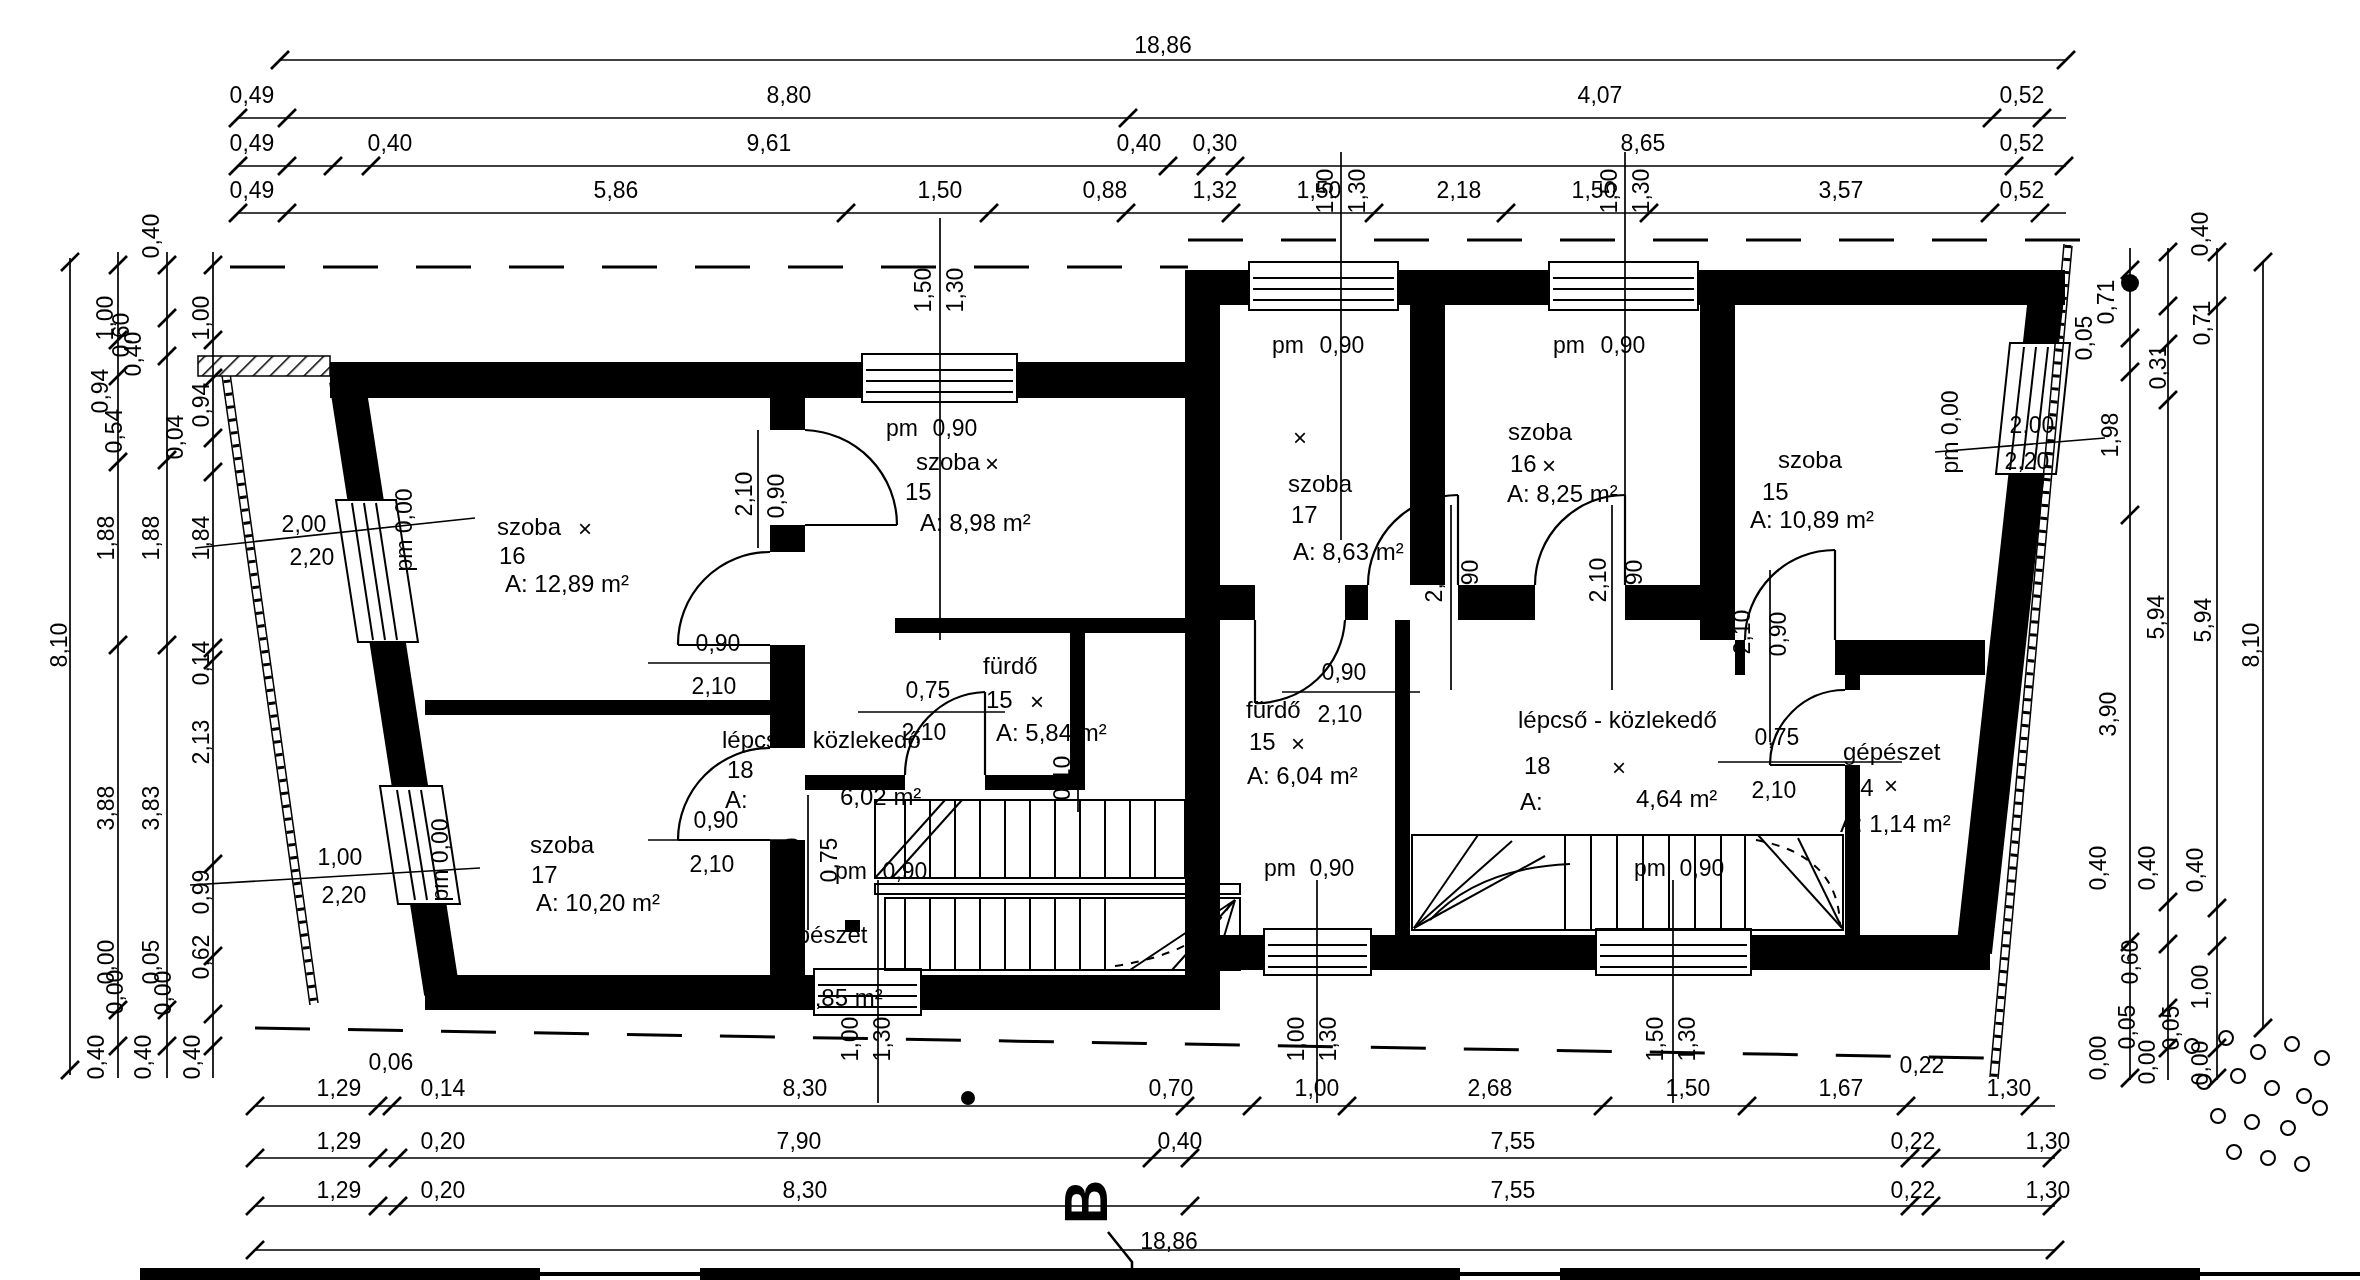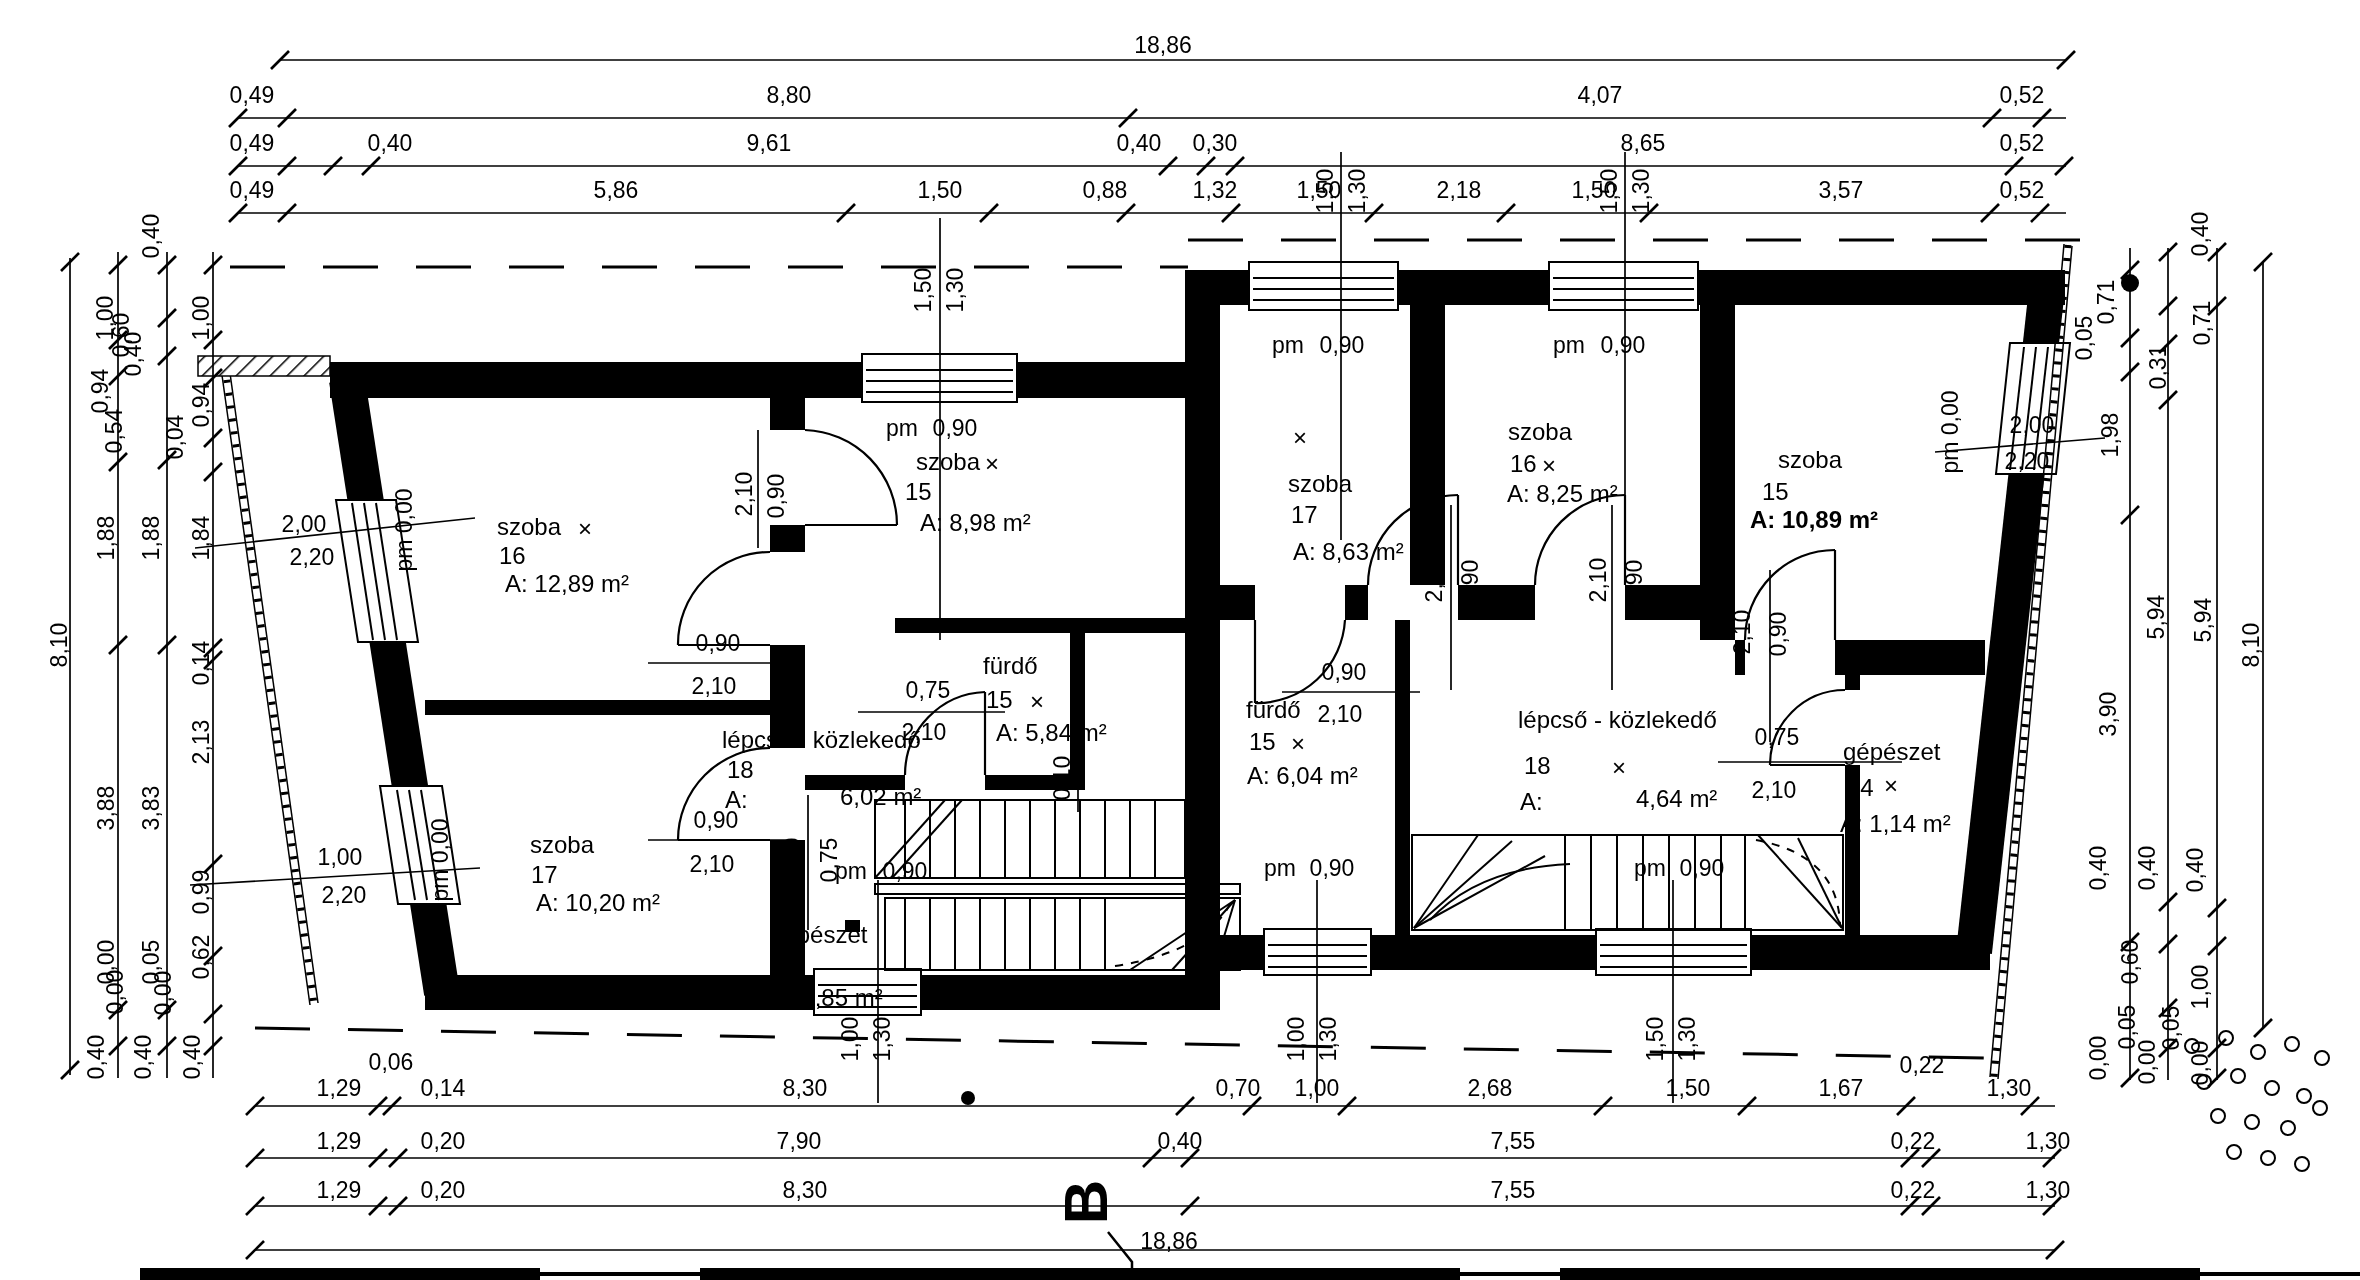--- a/index.html
+++ b/index.html
@@ -406,21 +406,21 @@
       <div class="lab la rm sm" style="left: 1293px; top: 438px;">×</div>
       <div class="lab la rm" style="left: 1288px; top: 484px;">szoba</div>
       <div class="lab la rm" style="left: 1291px; top: 515px;">17</div>
       <div class="lab la rm" style="left: 1293px; top: 552px;">A: 8,63 m²</div>
       <div class="lab la rm" style="left: 1508px; top: 432px;">szoba</div>
       <div class="lab la rm" style="left: 1510px; top: 464px;">16</div>
       <div class="lab la rm sm" style="left: 1542px; top: 466px;">×</div>
       <div class="lab la rm" style="left: 1507px; top: 494px;">A: 8,25 m²</div>
       <div class="lab la rm" style="left: 1778px; top: 460px;">szoba</div>
       <div class="lab la rm" style="left: 1762px; top: 492px;">15</div>
-      <div class="lab la rm" style="left: 1750px; top: 520px; font-weight: bold;">A: 10,89 m²</div>
+      <div class="lab la rm" style="left: 1750px; top: 520px;">A: 10,89 m²</div>
       <div class="lab la rm" style="left: 1246px; top: 710px;">fürdő</div>
       <div class="lab la rm" style="left: 1249px; top: 742px;">15</div>
       <div class="lab la rm sm" style="left: 1291px; top: 744px;">×</div>
       <div class="lab la rm" style="left: 1247px; top: 776px;">A: 6,04 m²</div>
       <div class="lab la rm" style="left: 1518px; top: 720px;">lépcső - közlekedő</div>
       <div class="lab la rm" style="left: 1524px; top: 766px;">18</div>
       <div class="lab la rm sm" style="left: 1612px; top: 768px;">×</div>
       <div class="lab la rm" style="left: 1520px; top: 802px;">A:</div>
       <div class="lab la rm" style="left: 1636px; top: 799px;">4,64 m²</div>
       <div class="lab la rm" style="left: 1843px; top: 752px;">gépészet</div>
@@ -445,21 +445,21 @@
       <div class="lab " style="left: 1105px; top: 190px;">0,88</div>
       <div class="lab " style="left: 1215px; top: 190px;">1,32</div>
       <div class="lab " style="left: 1319px; top: 190px;">1,50</div>
       <div class="lab " style="left: 1459px; top: 190px;">2,18</div>
       <div class="lab " style="left: 1594px; top: 190px;">1,50</div>
       <div class="lab " style="left: 1841px; top: 190px;">3,57</div>
       <div class="lab " style="left: 2022px; top: 190px;">0,52</div>
       <div class="lab " style="left: 339px; top: 1088px;">1,29</div>
       <div class="lab " style="left: 443px; top: 1088px;">0,14</div>
       <div class="lab " style="left: 805px; top: 1088px;">8,30</div>
-      <div class="lab " style="left: 1238px; top: 1088px; text-align: right;">0,70</div>
+      <div class="lab " style="left: 1171px; top: 1088px; text-align: right;">0,70</div>
       <div class="lab " style="left: 1317px; top: 1088px;">1,00</div>
       <div class="lab " style="left: 1490px; top: 1088px;">2,68</div>
       <div class="lab " style="left: 1688px; top: 1088px;">1,50</div>
       <div class="lab " style="left: 1841px; top: 1088px;">1,67</div>
       <div class="lab " style="left: 2009px; top: 1088px;">1,30</div>
       <div class="lab " style="left: 339px; top: 1141px;">1,29</div>
       <div class="lab " style="left: 443px; top: 1141px;">0,20</div>
       <div class="lab " style="left: 799px; top: 1141px;">7,90</div>
       <div class="lab " style="left: 1180px; top: 1141px;">0,40</div>
       <div class="lab " style="left: 1513px; top: 1141px;">7,55</div>

